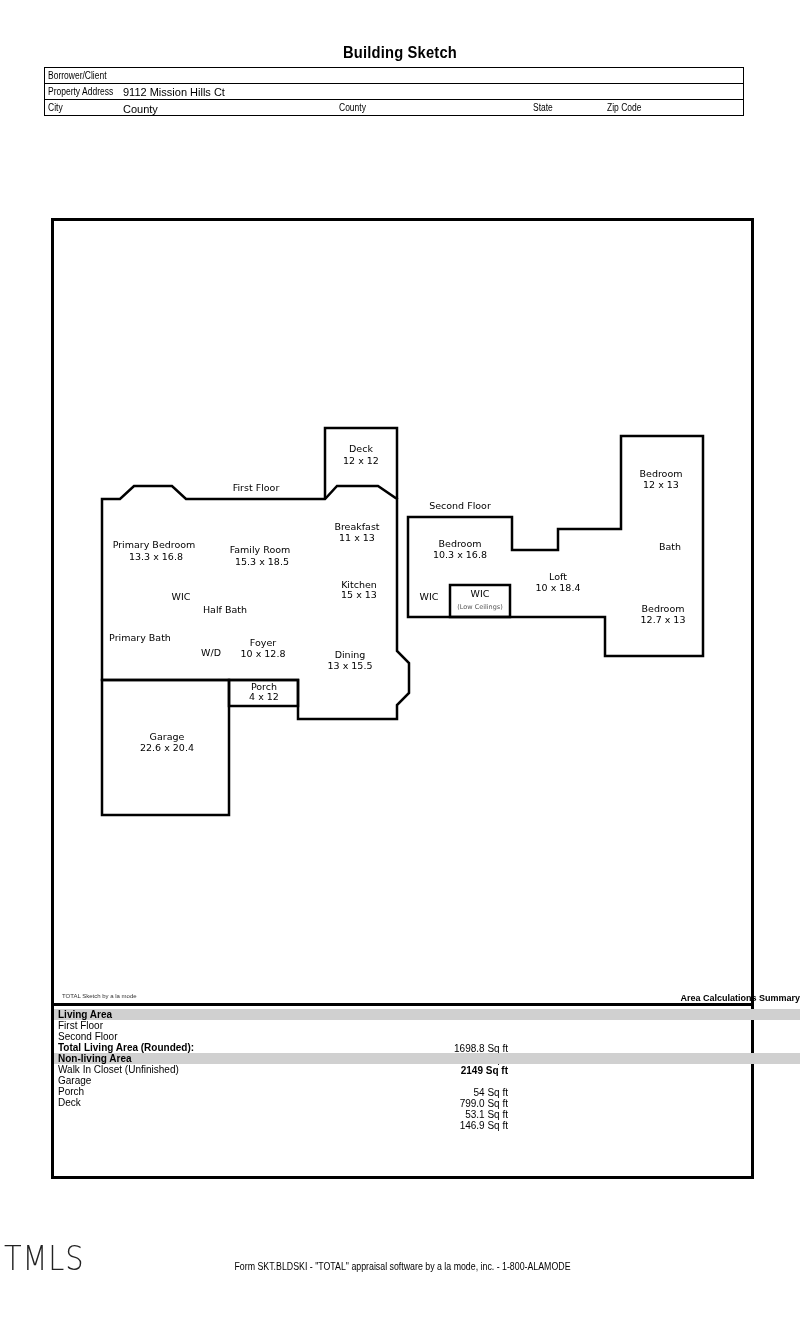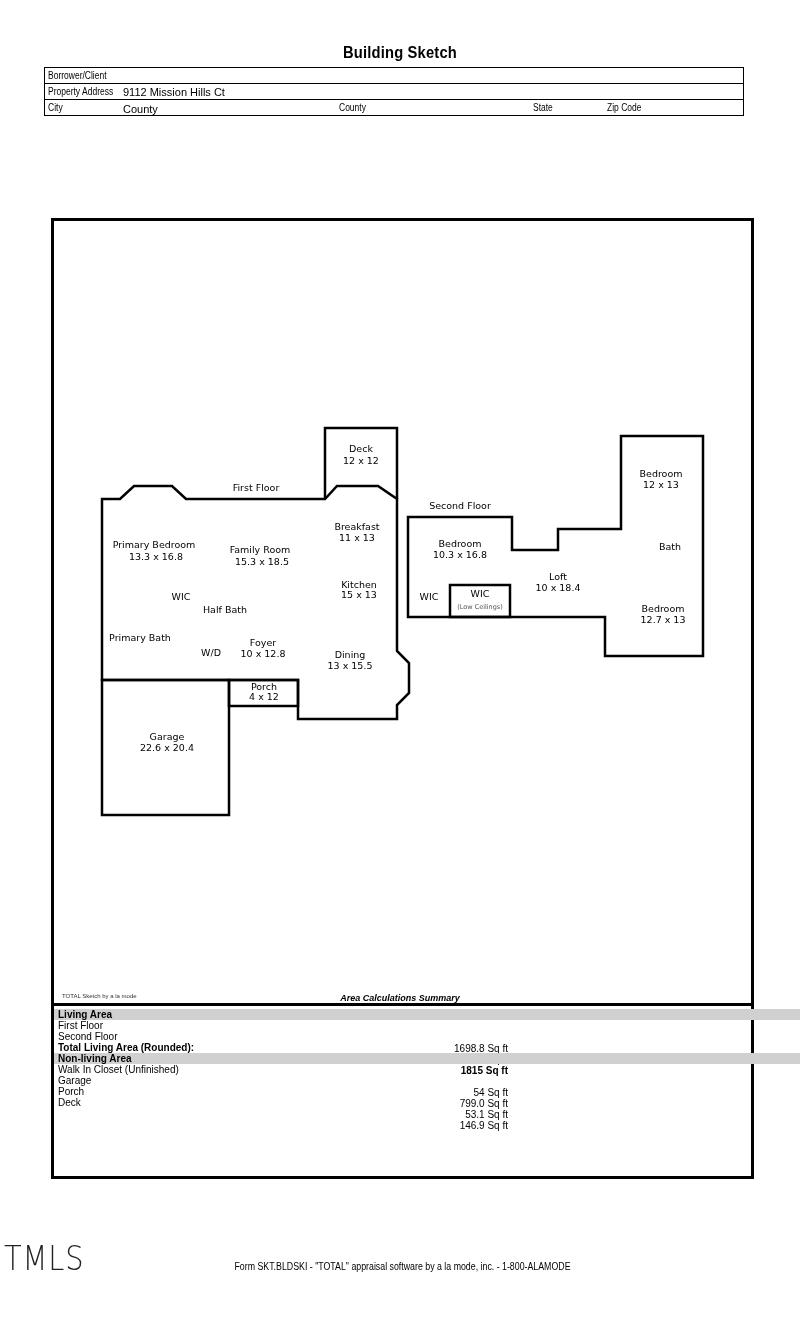--- a/index.html
+++ b/index.html
@@ -7,21 +7,21 @@
   .title{position:absolute;left:0;width:800px;top:44px;text-align:center;font-weight:bold;font-size:16px;letter-spacing:0.2px;font-family:"Liberation Sans",sans-serif;transform:scaleX(0.92);}
   .hdr{position:absolute;left:44px;top:67px;width:700px;border:1.5px solid #000;box-sizing:border-box;}
   .hdr .row{height:15px;border-bottom:1px solid #000;position:relative;font-size:10px;line-height:15px;}
   .hdr .row:last-child{border-bottom:none;}
   .hdr .lbl{position:absolute;left:3px;top:0;font-size:10px;transform:scaleX(0.85);transform-origin:left;}
   .hdr .val{position:absolute;top:1px;font-size:11px;}
   .frame{position:absolute;left:51px;top:218px;width:703px;height:961px;border:3px solid #000;box-sizing:border-box;}
   .sketch{position:absolute;left:0;top:0;}
   .lbltxt{font-family:"DejaVu Sans",sans-serif;font-size:9.5px;}
   .credit{position:absolute;left:62px;top:993px;font-size:6px;color:#333;}
-  .sumtitle{position:absolute;left:0;width:800px;top:993px;text-align:center;font-size:9px;font-weight:bold;font-style:italic;}
+  .sumtitle{position:absolute;left:0;width:800px;top:993px;text-align:right;font-size:9px;font-weight:bold;}
   .sep{position:absolute;left:51px;top:1003px;width:703px;height:3px;background:#000;}
   .tbl{position:absolute;left:54px;top:1009px;width:800px;font-size:10px;}
   .tbl .r{height:11px;line-height:11px;position:relative;}
   .tbl .r.sec{background:#d0d0d0;font-weight:bold;}
   .tbl .name{position:absolute;left:4px;}
   .tbl .v{position:absolute;right:346px;margin-top:23px;}
   .tbl .r.bold{font-weight:bold;text-align:center;}
   .logo{position:absolute;left:4px;top:1238px;font-size:34px;font-weight:100;letter-spacing:1px;color:#222;font-family:"DejaVu Sans",sans-serif;transform:scaleX(0.85);transform-origin:left;-webkit-text-stroke:0;font-stretch:condensed;}
   .footer{position:absolute;left:0;width:805px;top:1261px;text-align:center;font-size:10px;transform:scaleX(0.88);}
 </style>
@@ -131,21 +131,21 @@
   <div class="r">
     <span class="name">First Floor</span>
     <span class="v">1698.8 Sq ft</span>
   </div>
   <div class="r">
     <span class="name">Second Floor</span>
     <span class="v">1029.9 Sq ft</span>
   </div>
   <div class="r bold">
     <span class="name">Total Living Area (Rounded):</span>
-    <span class="v">1815 Sq ft</span>
+    <span class="v">2149 Sq ft</span>
   </div>
   <div class="r sec">
     <span class="name">Non-living Area</span>
   </div>
   <div class="r">
     <span class="name">Walk In Closet (Unfinished)</span>
     <span class="v">54 Sq ft</span>
   </div>
   <div class="r">
     <span class="name">Garage</span>

